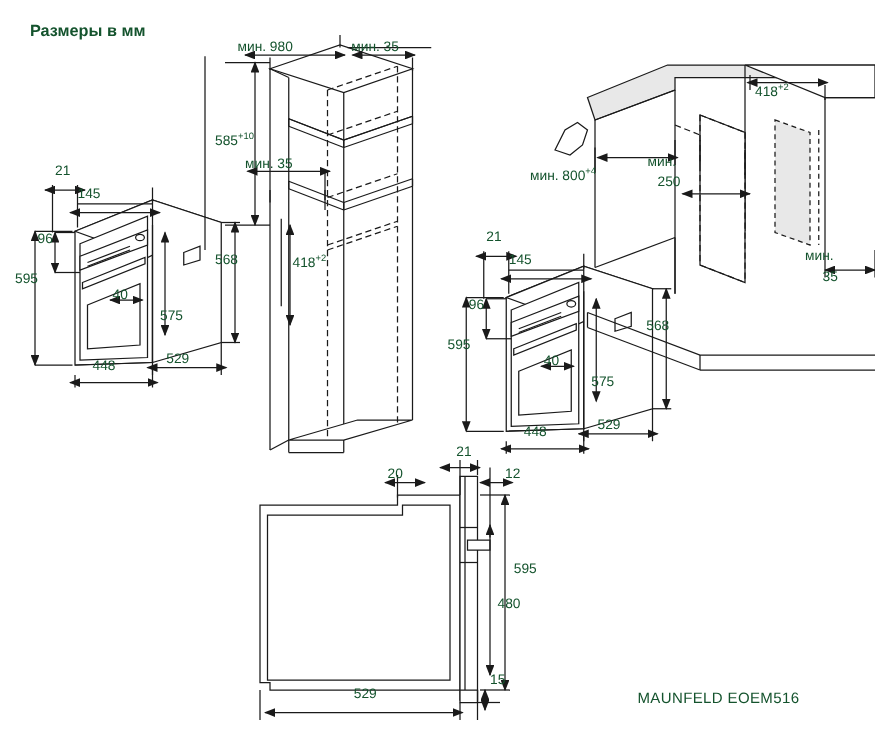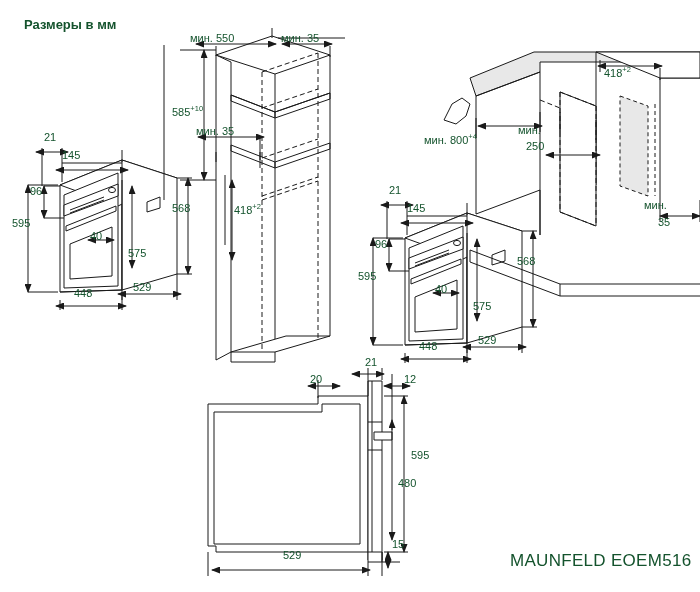--- a/index.html
+++ b/index.html
@@ -26,21 +26,21 @@
     font-size: 11px;
     color: #14532d;
     white-space: nowrap;
     line-height: 1;
   }
   .lbl.title {
     font-size: 13px;
     font-weight: bold;
   }
   .lbl.model {
-    font-size: 17px;
+    font-size: 12px;
     letter-spacing: 0.3px;
   }
   .lbl sup {
     font-size: 7.5px;
     vertical-align: super;
   }
 </style>
 </head>
 <body>
 
@@ -346,21 +346,21 @@
   <div class="lbl" style="left:44px; top:132px;">21</div>
   <div class="lbl" style="left:62px; top:150px;">145</div>
   <div class="lbl" style="left:30px; top:186px;">96</div>
   <div class="lbl" style="left:12px; top:218px;">595</div>
   <div class="lbl" style="left:90px; top:231px;">40</div>
   <div class="lbl" style="left:128px; top:248px;">575</div>
   <div class="lbl" style="left:74px; top:288px;">448</div>
   <div class="lbl" style="left:133px; top:282px;">529</div>
   <div class="lbl" style="left:172px; top:203px;">568</div>
 
-  <div class="lbl" style="left:190px; top:33px;">мин. 550</div>
+  <div class="lbl" style="left:190px; top:33px;">мин. 980</div>
   <div class="lbl" style="left:281px; top:33px;">мин. 35</div>
   <div class="lbl" style="left:172px; top:105px;"><span>585</span><sup>+10</sup></div>
   <div class="lbl" style="left:196px; top:126px;">мин. 35</div>
   <div class="lbl" style="left:234px; top:203px;"><span>418</span><sup>+2</sup></div>
 
   <div class="lbl" style="left:389px; top:185px;">21</div>
   <div class="lbl" style="left:407px; top:203px;">145</div>
   <div class="lbl" style="left:375px; top:239px;">96</div>
   <div class="lbl" style="left:358px; top:271px;">595</div>
   <div class="lbl" style="left:435px; top:284px;">40</div>

